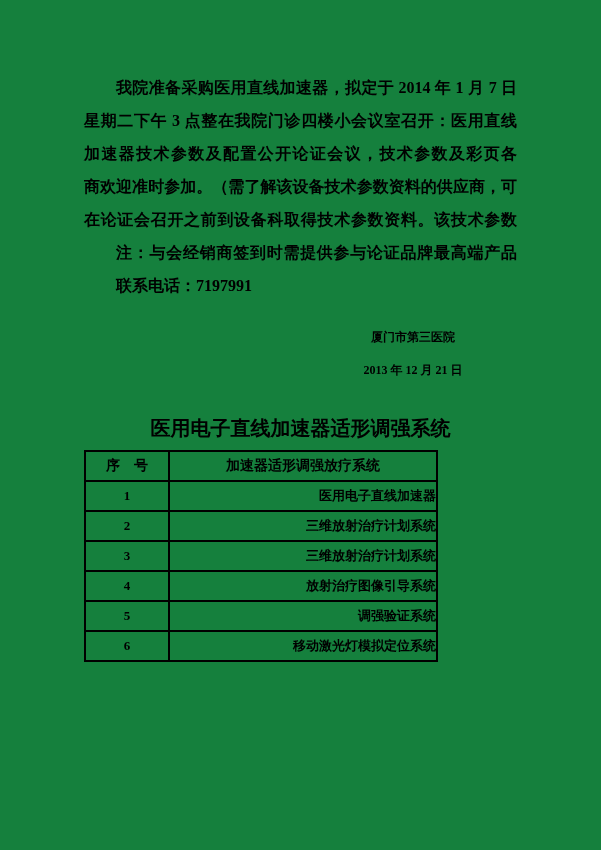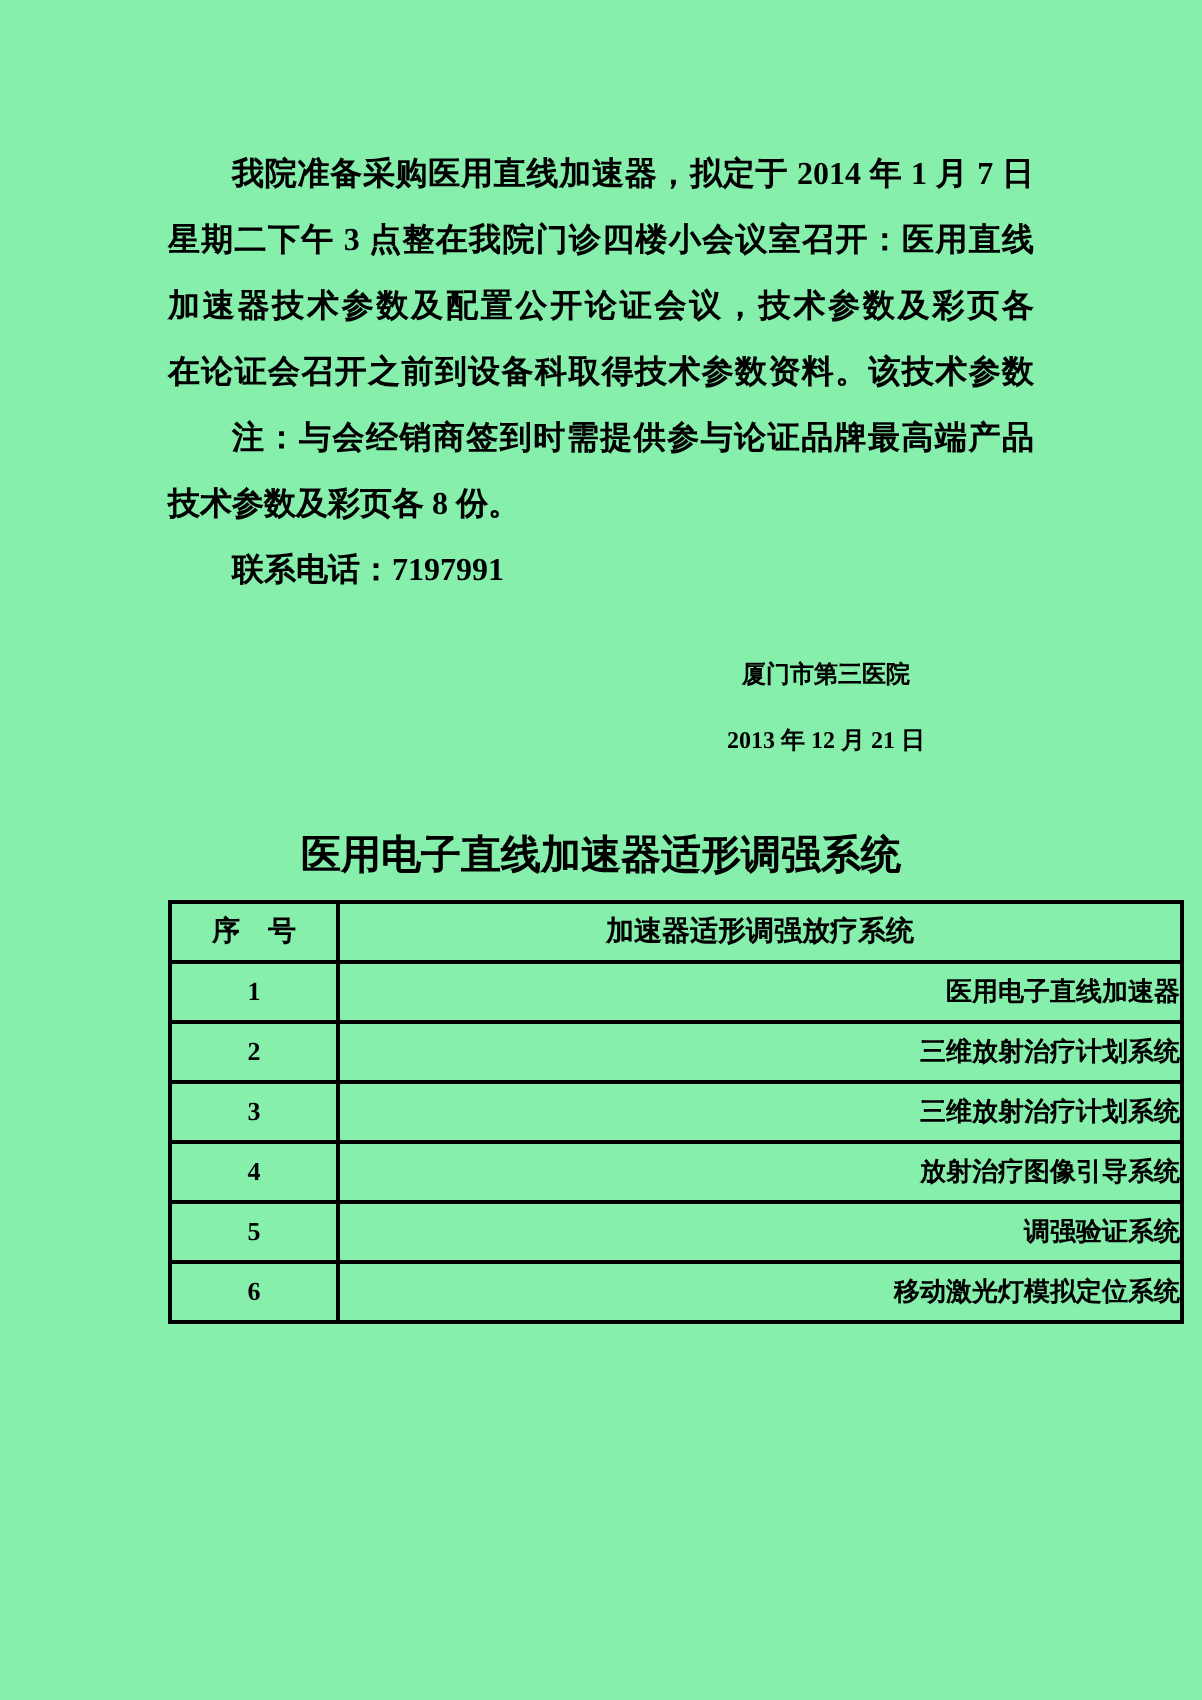--- a/index.html
+++ b/index.html
@@ -2,21 +2,21 @@
 <html><head>
 <meta charset="utf-8">
 <style>
   * { margin: 0; padding: 0; box-sizing: border-box; }
   html, body { background: #ffffff; }
   .page {
     position: relative;
     width: 601px;
     height: 850px;
     margin: 0 auto;
-    background: #86efac;
+    background: #15803d;
     color: #000000;
     font-family: "Liberation Serif", "DejaVu Serif", serif;
     font-weight: bold;
     padding: 71px 84px 0 84px;
     overflow: hidden;
   }
   .line {
     font-size: 16px;
     line-height: 33px;
     white-space: normal;
@@ -39,21 +39,21 @@
     line-height: 33px;
   }
   .config-heading {
     margin-top: 3px;
     font-size: 14px;
     line-height: 26px;
     text-align: left;
   }
   table.spec {
     border-collapse: collapse;
-    width: 508px;
+    width: 354px;
     margin-top: 5px;
     table-layout: fixed;
   }
   table.spec th, table.spec td {
     border: 2px solid #000000;
     height: 30px;
     font-weight: bold;
     vertical-align: middle;
   }
   table.spec col.c1 { width: 84px; }
@@ -63,26 +63,26 @@
 </style>
 </head>
 <body>
 
 <div class="page">
 
   <div class="para">
     <div class="line jl indent">我院准备采购医用直线加速器，拟定于 2014 年 1 月 7 日</div>
     <div class="line jl">星期二下午 3 点整在我院门诊四楼小会议室召开：医用直线</div>
     <div class="line jl">加速器技术参数及配置公开论证会议，技术参数及彩页各</div>
+    <div class="line jl">商欢迎准时参加。（需了解该设备技术参数资料的供应商，可</div>
     <div class="line jl">在论证会召开之前到设备科取得技术参数资料。该技术参数</div>
   </div>
 
   <div class="para">
     <div class="line jl indent">注：与会经销商签到时需提供参与论证品牌最高端产品</div>
-    <div class="line">技术参数及彩页各 8 份。</div>
   </div>
 
   <div class="line indent">联系电话：7197991</div>
 
   <div class="sign-block">
     <div class="sign-line">厦门市第三医院</div>
     <div class="sign-line">2013 年 12 月 21 日</div>
   </div>
 
   <div class="doc-title">医用电子直线加速器适形调强系统</div>

